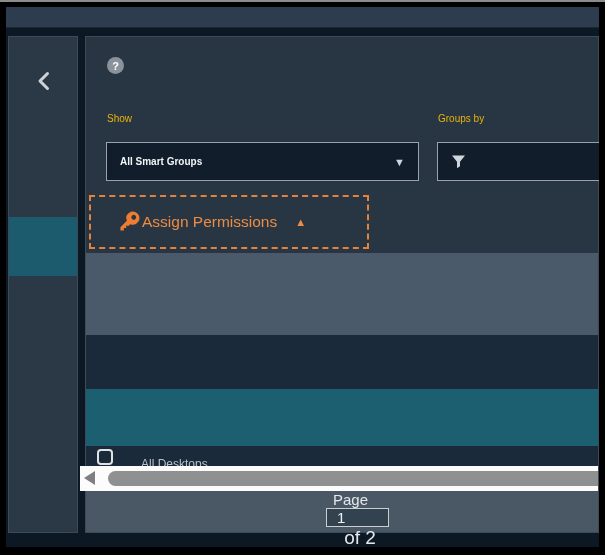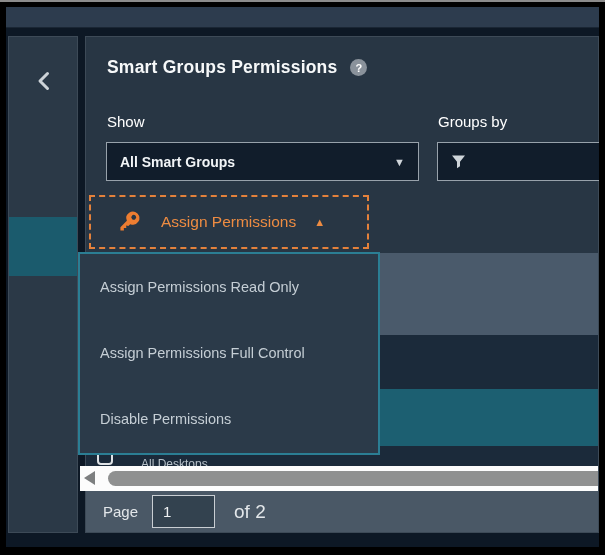--- a/index.html
+++ b/index.html
@@ -26,45 +26,45 @@
     background:#283644; border:1px solid #3d4a57;
   }
 
   .title-row { position:absolute; left:21px; top:20px; display:flex; align-items:center; gap:13px; }
   .page-title { color:#f6f8f9; font-size:17.5px; font-weight:bold; letter-spacing:.2px; }
   .help-circle {
     width:17px; height:17px; border-radius:50%; background:#8a929b;
     color:#fff; font-size:11px; font-weight:bold; display:flex; align-items:center; justify-content:center;
   }
 
-  .field-label { position:absolute; color:#ffffff; font-size:15px; }
+  .field-label { position:absolute; color:#eab308; font-size:10px; }
   .show-label { left:21px; top:76px; }
   .filterby-label { left:352px; top:76px; }
 
   .select-box {
     position:absolute; left:20px; top:105px; width:313px; height:39px;
     background:#111d2b; border:1px solid #98a2ab;
     display:flex; align-items:center; padding:0 13px; cursor:pointer;
   }
-  .select-value { color:#f2f5f7; font-size:14px; font-weight:600; flex:1; }
+  .select-value { color:#f2f5f7; font-size:10px; font-weight:600; flex:1; }
   .caret { color:#cfd5da; font-size:11px; }
 
   .filter-box {
     position:absolute; left:351px; top:105px; right:-1px; height:39px;
     background:#111d2b; border:1px solid #98a2ab; border-right:none;
     display:flex; align-items:center; padding:0 13px; cursor:text;
   }
 
   .assign-btn {
     position:absolute; left:3px; top:158px; width:280px; height:54px;
     border:2px dashed #e4813b; background:transparent; color:#ee8c42;
     display:flex; align-items:center; padding-left:25px; cursor:pointer;
     font-size:15.5px;
   }
-  .assign-btn .label { margin-left:19px; }
+  .assign-btn .label { }
   .assign-btn .caret { color:#ee8c42; margin-left:18px; }
 
   .row-band { position:absolute; left:0; right:0; }
   .row-a { top:216px; height:82px; background:#4a5a6b; }
   .row-b { top:298px; height:54px; background:#1b2a3a; }
   .row-c { top:352px; height:57px; background:#1c5f71; }
   .row-d { top:409px; height:21px; background:#1b2a3a; overflow:hidden; }
   .row-d .checkbox {
     position:absolute; left:11px; top:3px; width:16px; height:16px;
     border:2px solid #dfe3e6; border-radius:4px; background:transparent; cursor:pointer;
@@ -79,21 +79,21 @@
     border-top:7px solid transparent; border-bottom:7px solid transparent;
     border-right:11px solid #7d7f80;
   }
   .scroll-thumb {
     position:absolute; left:28px; right:0; top:5px; height:15px;
     background:#8f9090; border-radius:8px 0 0 8px; cursor:grab;
   }
 
   .pagination {
     position:absolute; left:0; right:0; top:454px; bottom:0; background:#4a5866;
-    display:flex; align-items:center; padding-left:17px;
+    display:flex; align-items:center; padding-left:17px;flex-direction:column;
   }
   .pagination .pg-label { color:#e3e7ea; font-size:15px; }
   .page-input {
     width:63px; height:33px; margin-left:14px;
     background:#33424f; border:1px solid #c9ced3; color:#eef1f3;
     font-size:15px; padding-left:10px; font-family:"Liberation Sans", sans-serif;
   }
   .pagination .of-label { color:#e3e7ea; font-size:19px; margin-left:19px; }
 
   .dropdown-menu {
@@ -120,21 +120,20 @@
       <svg class="icon-svg" width="13" height="20" viewBox="0 0 13 20">
         <polyline points="10.5,2.5 3,10 10.5,17.5" fill="none" stroke="#cdd3d8" stroke-width="3" stroke-linecap="round" stroke-linejoin="round"></polyline>
       </svg>
     </div>
     <div class="sidebar-highlight"></div>
   </div>
 
   <div class="panel">
 
     <div class="title-row">
-      <span class="page-title">Smart Groups Permissions</span>
       <span class="help-circle">?</span>
     </div>
 
     <div class="field-label show-label">Show</div>
     <div class="select-box">
       <span class="select-value">All Smart Groups</span>
       <span class="caret">▼</span>
     </div>
 
     <div class="field-label filterby-label">Groups by</div>
@@ -166,19 +165,14 @@
     </div>
 
     <div class="pagination">
       <span class="pg-label">Page</span>
       <input class="page-input" type="text" value="1" style="">
       <span class="of-label">of 2</span>
     </div>
 
   </div>
 
-  <div class="dropdown-menu">
-    <div class="menu-item">Assign Permissions Read Only</div>
-    <div class="menu-item">Assign Permissions Full Control</div>
-    <div class="menu-item">Disable Permissions</div>
-  </div>
 
 </div>
 
 </body></html>

